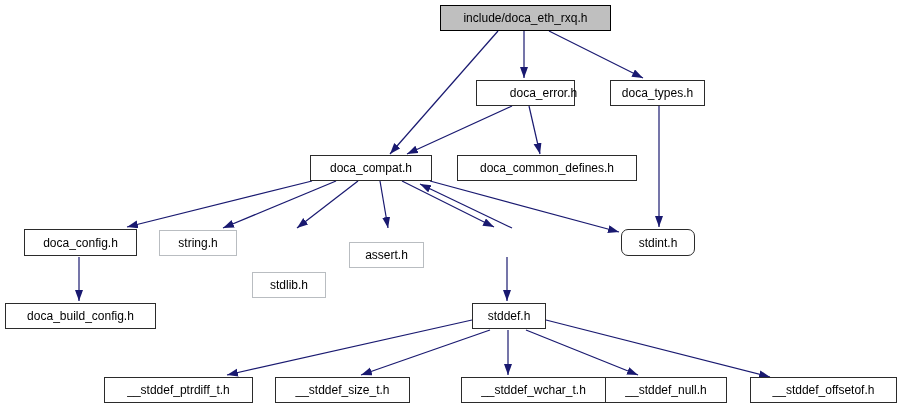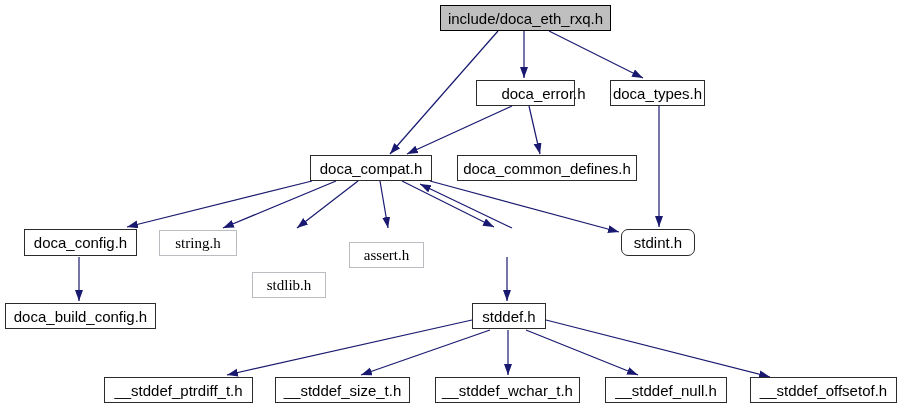--- a/index.html
+++ b/index.html
@@ -24,34 +24,33 @@
   }
   .node {
     position: absolute;
     box-sizing: border-box;
     display: flex;
     align-items: center;
     justify-content: center;
     background: #ffffff;
     border: 1px solid #2b2b2b;
     color: #000000;
-    font-size: 15px;
+    font-size: 12px;
     line-height: 1;
     white-space: nowrap;
     cursor: pointer;
   }
   .node.current {
     background: #bfbfbf;
     border: 1.5px solid #000000;
     cursor: default;
   }
   .node.system {
     border-color: #b9bdc1;
     cursor: default;
-    font-family: Liberation Serif, serif;
   }
   .edge {
     stroke: #191970;
     stroke-width: 1.2;
     fill: none;
   }
 </style>
 </head>
 <body>
 
@@ -92,17 +91,17 @@
   <div class="node" style="left:457px; top:155px; width:180px; height:26px;">doca_common_defines.h</div>
   <div class="node" style="left:24px;  top:229px; width:113px; height:27px;">doca_config.h</div>
   <div class="node system" style="left:159px; top:230px; width:78px;  height:26px;">string.h</div>
   <div class="node system" style="left:252px; top:230px; width:74px;  height:26px;margin-top:42px;">stdlib.h</div>
   <div class="node system" style="left:349px; top:242px; width:75px;  height:26px;">assert.h</div>
   <div class="node" style="left:621px; top:229px; width:74px;  height:27px;border-radius:7px;">stdint.h</div>
   <div class="node" style="left:5px;   top:303px; width:151px; height:26px;">doca_build_config.h</div>
   <div class="node" style="left:472px; top:303px; width:74px;  height:26px;">stddef.h</div>
   <div class="node" style="left:104px; top:377px; width:149px; height:26px;">__stddef_ptrdiff_t.h</div>
   <div class="node" style="left:275px; top:377px; width:135px; height:26px;">__stddef_size_t.h</div>
-  <div class="node" style="left:435px; top:377px; width:145px; height:26px;">__stddef_wchar_t.h</div>
+  <div class="node" style="left:461px; top:377px; width:145px; height:26px;">__stddef_wchar_t.h</div>
   <div class="node" style="left:605px; top:377px; width:122px; height:26px;">__stddef_null.h</div>
   <div class="node" style="left:750px; top:377px; width:147px; height:26px;">__stddef_offsetof.h</div>
 
 </div>
 
 </body></html>

